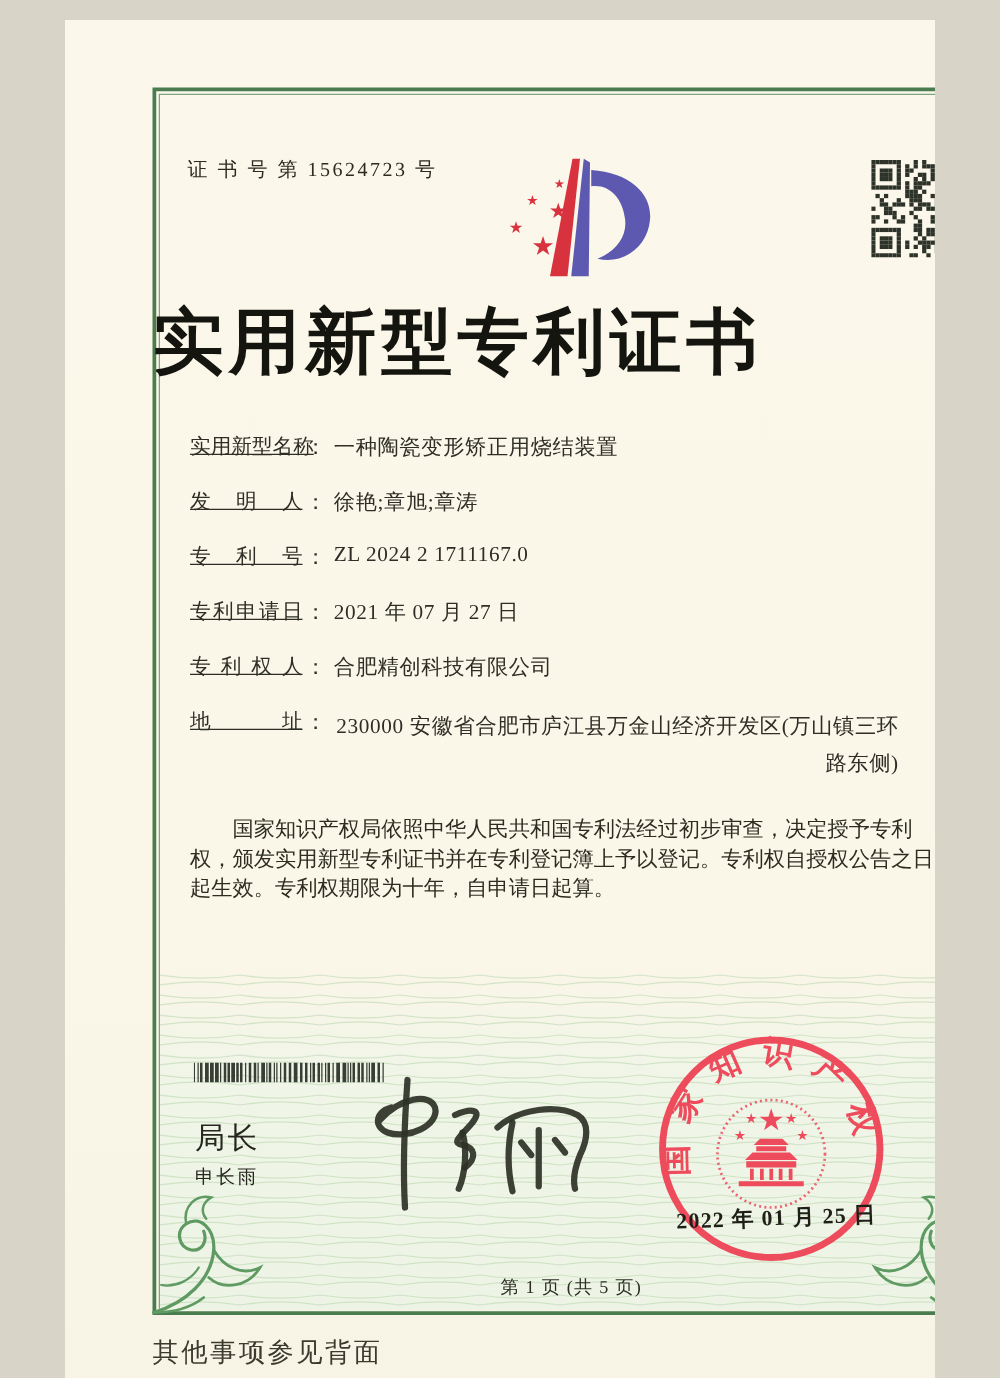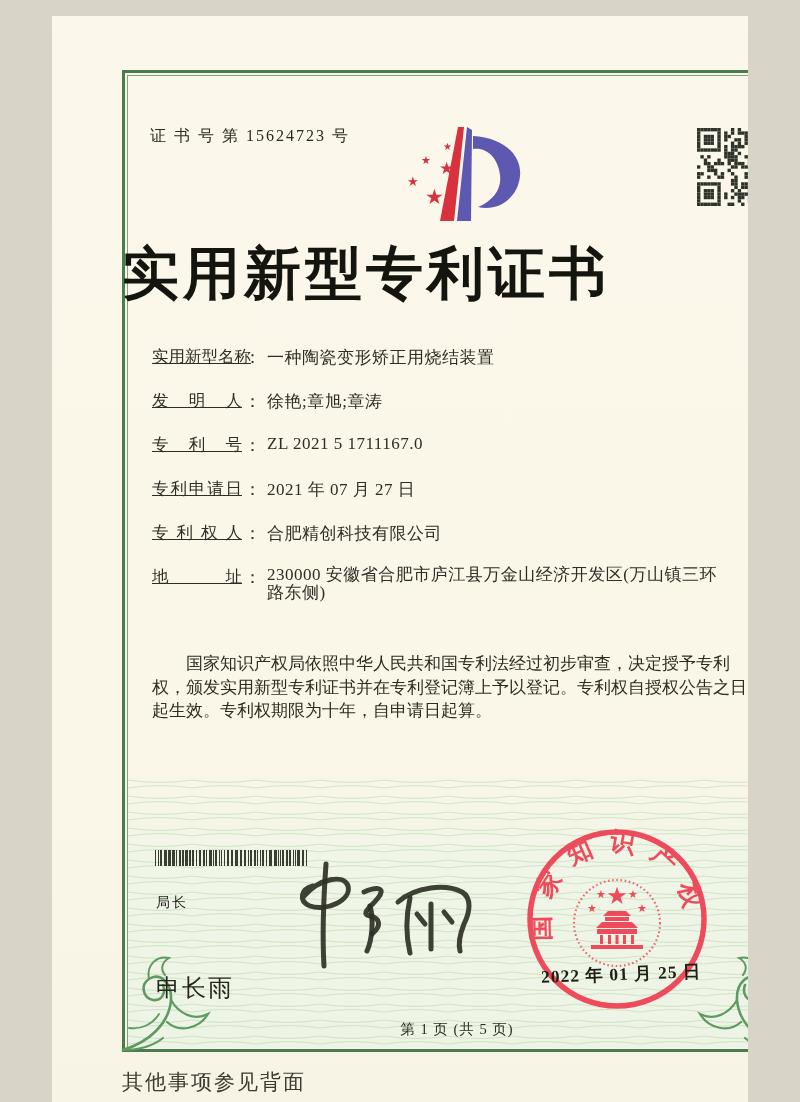--- a/index.html
+++ b/index.html
@@ -29,32 +29,32 @@
   .title{position:absolute;left:70px;top:220px;width:670px;text-align:left;
          font-size:57px;font-weight:700;letter-spacing:4px;color:#15150f;}
   
   .fields{position:absolute;left:100px;top:330px;width:600px;font-size:17px;color:#2e2e26;}
   .frow{height:24px;margin-bottom:20px;white-space:nowrap;}
   .frow.addr{height:auto;white-space:normal;margin-bottom:6px;}
   .flabel{display:inline-block;width:90px;text-align:justify;text-align-last:justify;
           vertical-align:top;font-size:16.5px;text-decoration:underline;}
   .fcolon{display:inline-block;vertical-align:top;margin:0 6px 0 2px;}
   .fvalue{display:inline-block;vertical-align:top;letter-spacing:.5px;}
-  .addr .fvalue{max-width:452px;word-break:break-all;line-height:18px;letter-spacing:.5px;}
+  .addr .fvalue{max-width:452px;word-break:break-all;line-height:30px;letter-spacing:.5px;text-align:right;}
   .grant-row{position:relative;height:24px;white-space:nowrap;}
   .grant2{position:absolute;left:248px;top:0;}
   
   .paras{position:absolute;left:100px;top:636px;width:606px;font-size:17px;
          line-height:23.5px;color:#2c2c20;}
   .paras p{margin:0;text-indent:2em;word-break:break-all;}
   
   .barcode{position:absolute;left:103px;top:834px;width:156px;height:16px;z-index:4;}
   .barcode rect{fill:#3a3f35;}
-  .director-label{position:absolute;left:104px;top:878px;font-size:14px;letter-spacing:2px;color:#26261e;z-index:4;}
-  .director-name{position:absolute;left:104px;top:956px;font-size:24px;letter-spacing:2px;color:#26261e;z-index:4;}
+  .director-label{position:absolute;left:104px;top:878px;font-size:24px;letter-spacing:2px;color:#26261e;z-index:4;}
+  .director-name{position:absolute;left:104px;top:916px;font-size:15px;letter-spacing:2px;color:#26261e;z-index:4;}
   .signature{position:absolute;left:208px;top:836px;width:228px;height:122px;z-index:5;}
   .signature path{fill:none;stroke:#2e3126;stroke-width:5;stroke-linecap:round;stroke-linejoin:round;opacity:.92;}
   .seal{position:absolute;left:470px;top:808px;width:192px;height:192px;z-index:4;opacity:.93;}
   .seal-date{position:absolute;left:489px;top:946px;font-size:17.5px;color:#1f1f18;
              letter-spacing:1px;transform:rotate(-2deg);z-index:5;font-weight:600;}
   .page-no{position:absolute;left:70px;top:1004px;width:670px;text-align:center;
            font-size:14.5px;color:#2c2c22;letter-spacing:1px;z-index:4;}
   .back-note{position:absolute;left:70px;top:1052px;width:670px;text-align:left;
              font-size:21px;color:#3a3a2e;letter-spacing:2px;}
   .star{font-family:"DejaVu Sans",sans-serif;}
@@ -395,21 +395,21 @@
   <div class="title">实用新型专利证书</div>
 
   <div class="fields">
     <div class="frow">
       <span class="flabel">实用新型名称</span><span class="fcolon">：</span><span class="fvalue">一种陶瓷变形矫正用烧结装置</span>
     </div>
     <div class="frow">
       <span class="flabel">发明人</span><span class="fcolon">：</span><span class="fvalue">徐艳;章旭;章涛</span>
     </div>
     <div class="frow">
-      <span class="flabel">专利号</span><span class="fcolon">：</span><span class="fvalue">ZL 2021 5 1711167.0</span>
+      <span class="flabel">专利号</span><span class="fcolon">：</span><span class="fvalue">ZL 2024 2 1711167.0</span>
     </div>
     <div class="frow">
       <span class="flabel">专利申请日</span><span class="fcolon">：</span><span class="fvalue">2021 年 07 月 27 日</span>
     </div>
     <div class="frow">
       <span class="flabel">专利权人</span><span class="fcolon">：</span><span class="fvalue">合肥精创科技有限公司</span>
     </div>
     <div class="frow addr">
       <span class="flabel">地址</span><span class="fcolon">：</span><span class="fvalue addr">230000 安徽省合肥市庐江县万金山经济开发区(万山镇三环路东侧)</span>
     </div>

